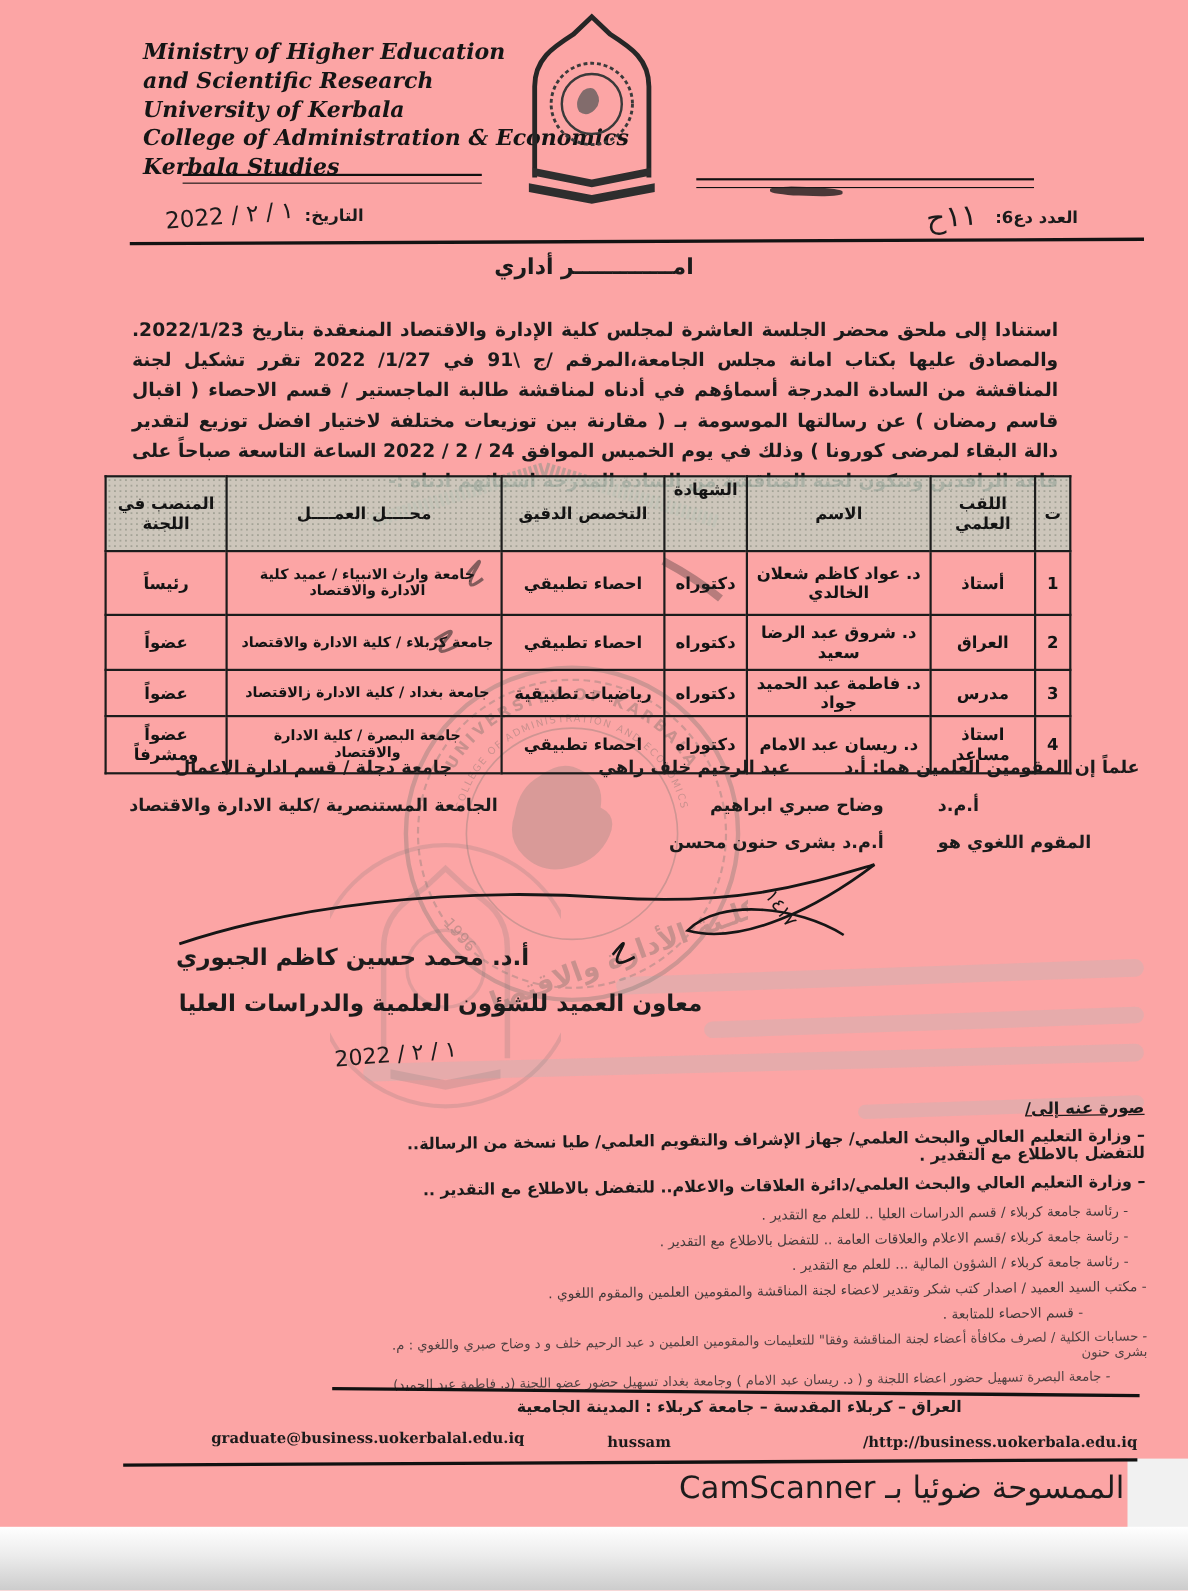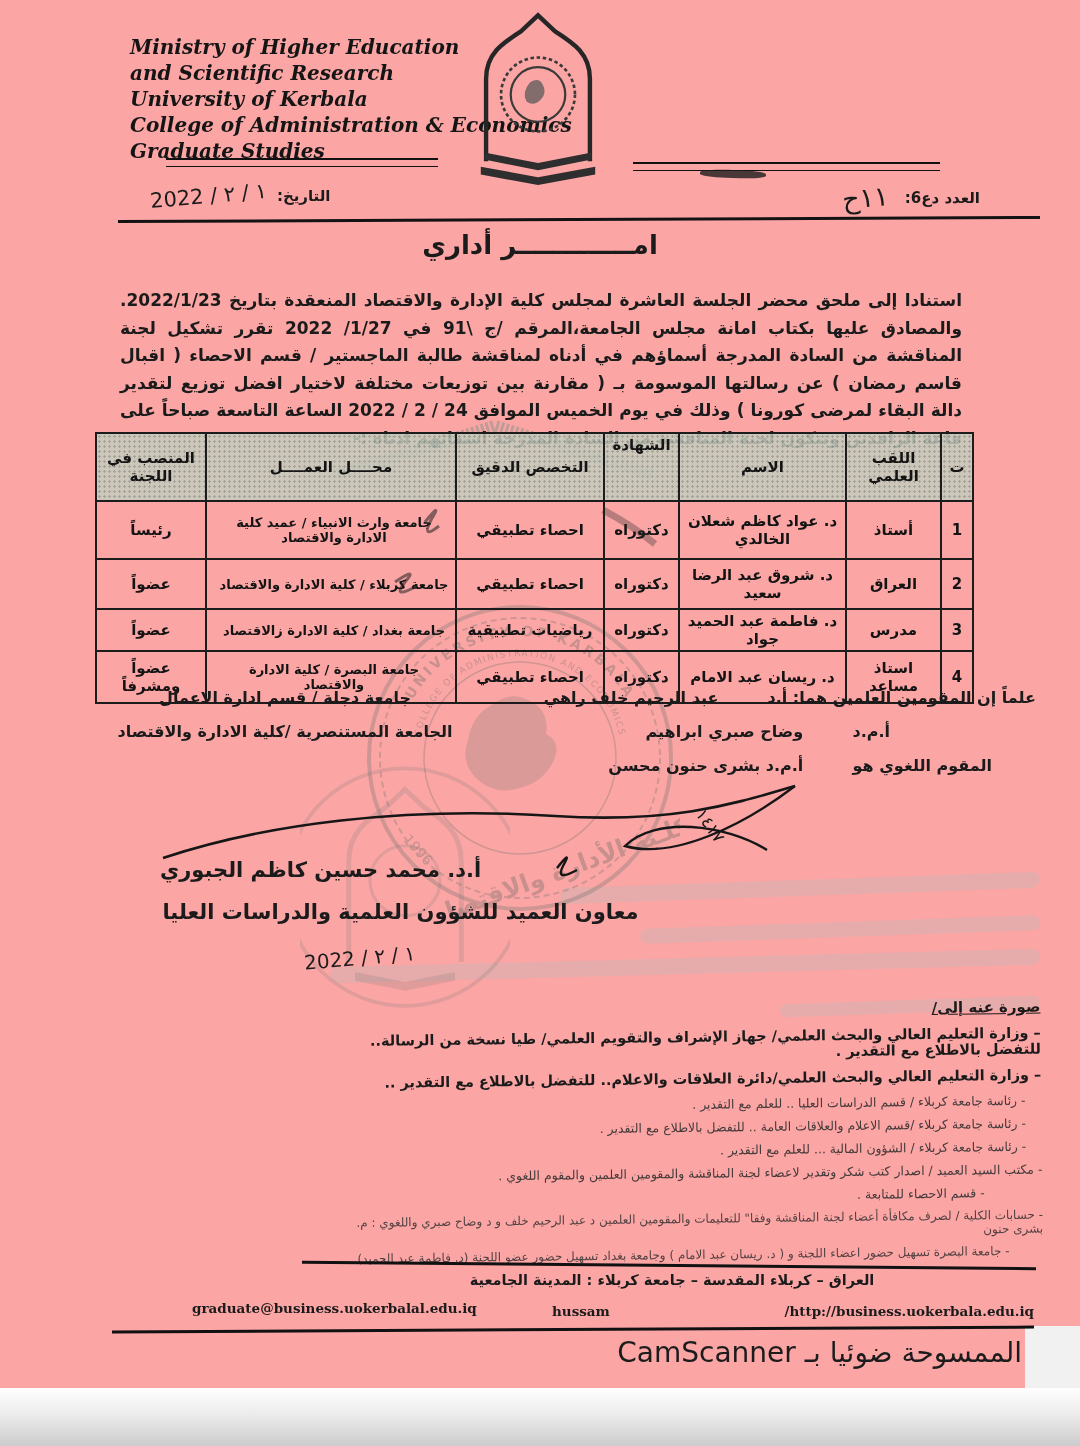--- a/index.html
+++ b/index.html
@@ -19,21 +19,21 @@
   .logo{left:468px;top:10px;z-index:2;}
   
   .ref-issue{right:100px;top:182px;display:flex;gap:16px;align-items:center;z-index:2;}
   .ref-issue .lbl{font-size:15px;font-weight:bold;}
   .hand{font-size:27px;font-weight:400;display:inline-block;transform:rotate(-5deg);letter-spacing:3px;}
   .ref-date{left:150px;top:184px;display:flex;gap:10px;align-items:center;z-index:2;}
   .ref-date .lbl{font-size:15px;font-weight:bold;}
   .ref-date .hand{font-size:21px;letter-spacing:1px;}
   .hr-full{left:118px;top:218px;width:922px;height:3px;background:#131313;transform:rotate(-0.25deg);z-index:2;}
   
-  .doc-title{left:0;top:230px;width:100%;text-align:center;font-size:26px;font-weight:900;z-index:2;}
+  .doc-title{left:0;top:230px;width:100%;text-align:center;font-size:20px;font-weight:900;z-index:2;}
   .body-par{left:120px;top:287px;width:842px;direction:rtl;text-align:justify;font-size:17px;
             font-weight:bold;line-height:1.62;z-index:2;}
   
   .cmt-table{left:95px;top:432px;z-index:2;}
   table{border-collapse:collapse;direction:rtl;width:877px;table-layout:fixed;background:transparent;}
   th,td{border:2px solid #1c1c1c;padding:2px 4px;text-align:center;font-weight:bold;color:#141414;}
   thead th{height:62px;font-size:15px;background-color:rgba(196,203,190,.85);
            background-image:radial-gradient(rgba(88,99,84,.35) 1px,transparent 1.3px);background-size:5px 5px;}
   th.top{vertical-align:top;}
   td{font-size:15px;}
@@ -90,21 +90,21 @@
 </head>
 <body>
 
 <div class="page">
 
   <div class="abs hdr-en">
     <div>Ministry of Higher Education</div>
     <div>and Scientific Research</div>
     <div>University of Kerbala</div>
     <div>College of Administration &amp; Economics</div>
-    <div>Graduate Studies</div>
+    <div>Kerbala Studies</div>
   </div>
   <div class="abs dbl-rule" style="left:166px;top:158px;width:272px;"></div>
 
   <div class="abs logo">
     <svg width="140" height="176" viewBox="0 0 150 200">
       <path d="M16,172 L16,78 C16,50 34,38 56,24 L75,6 L94,24 C116,38 134,50 134,78 L134,172" fill="none" stroke="#262626" stroke-width="5"></path>
       <circle cx="75" cy="96" r="42" fill="none" stroke="#3a3a3a" stroke-width="3" stroke-dasharray="4 3"></circle>
       <circle cx="75" cy="96" r="31" fill="none" stroke="#3a3a3a" stroke-width="2.5"></circle>
       <path d="M66,82 q10,-6 14,2 q6,10 -2,18 q-8,8 -16,2 q-6,-10 4,-22 Z" fill="#5a5a5a" opacity=".75"></path>
       <path d="M10,178 L75,190 L140,178 L140,187 L75,199 L10,187 Z" fill="#2e2e2e"></path>

